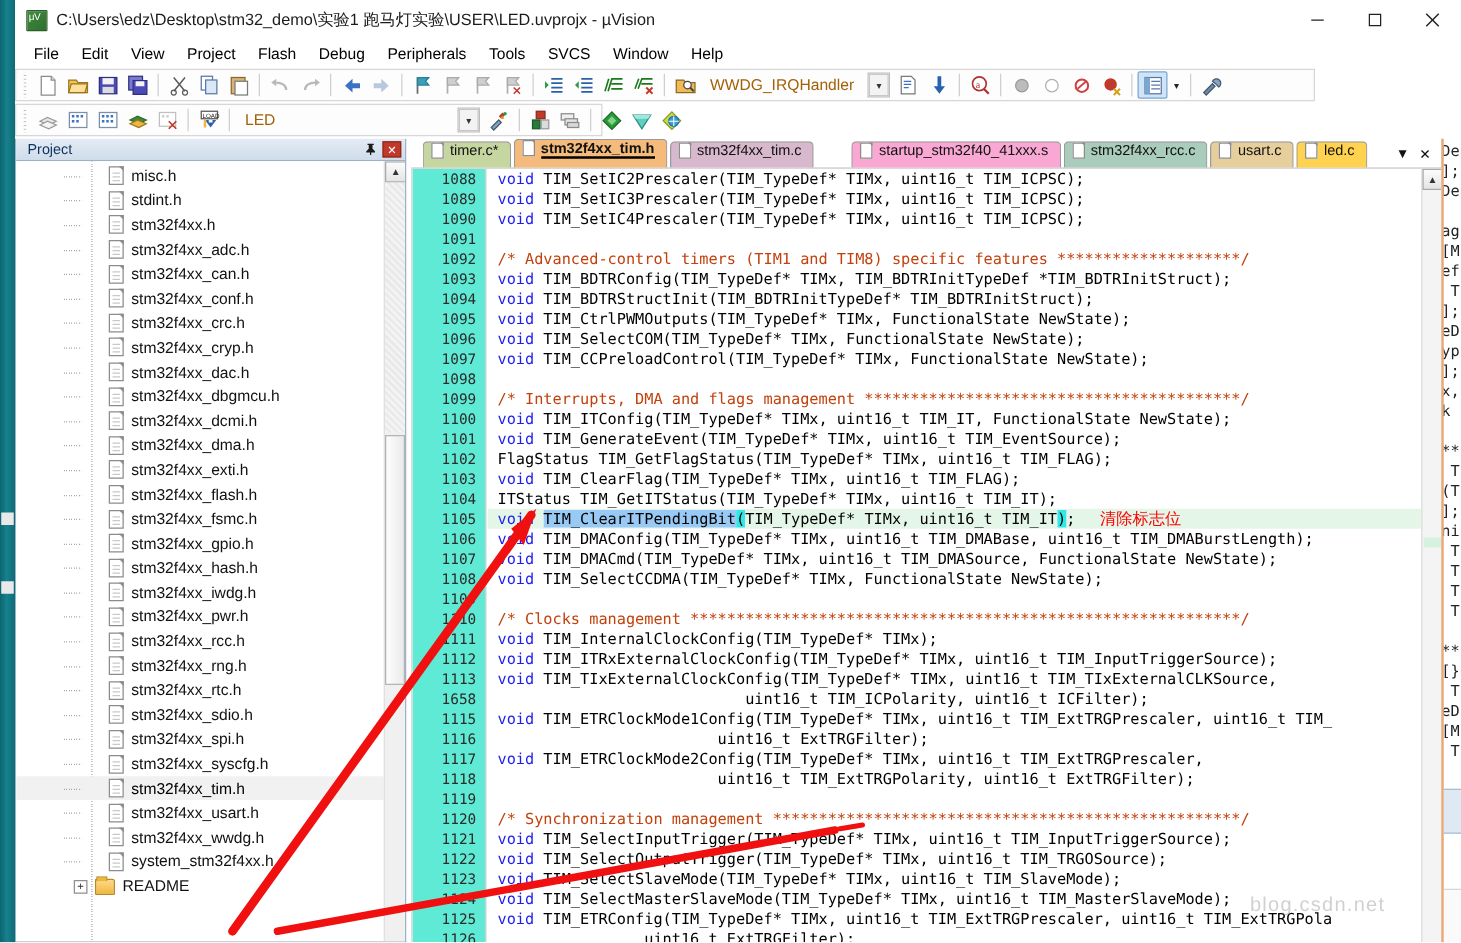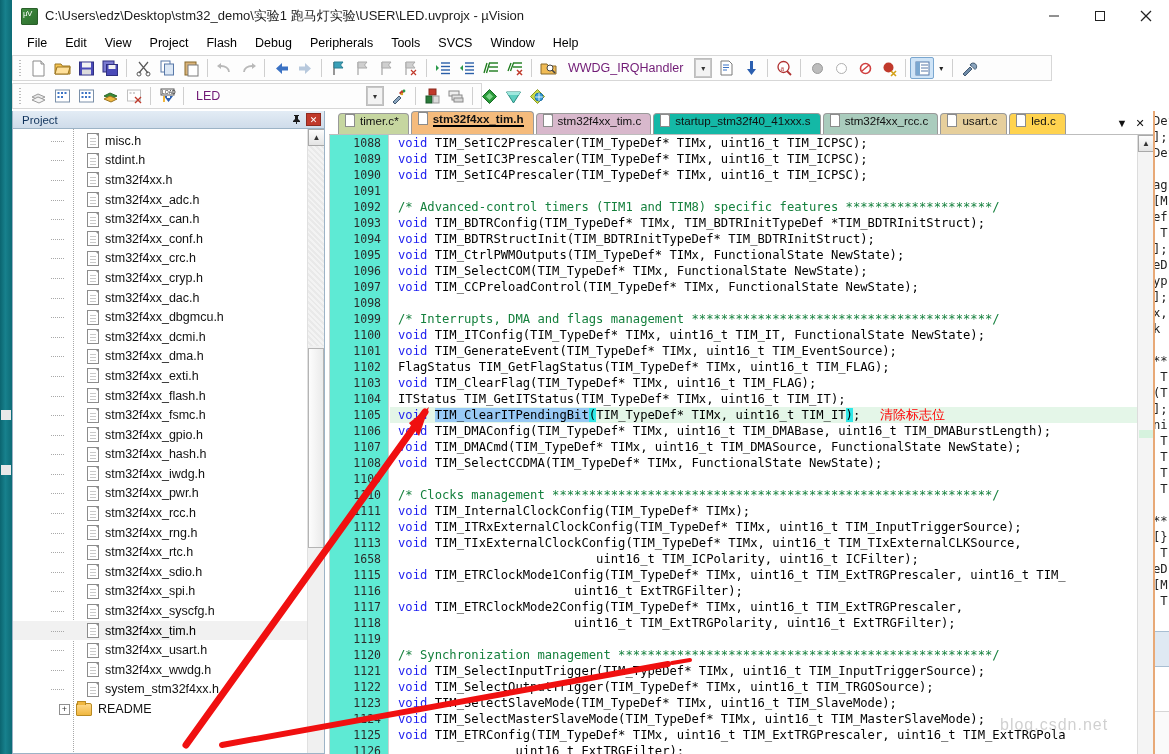--- a/index.html
+++ b/index.html
@@ -94,21 +94,21 @@
   .tb-sep { width: 1px; height: 18px; background: #cfcfcf; margin: 0 4px; flex: 0 0 auto; }
   .tb-combo {
     height: 20px; border: 1px solid #bdbdbd; background: #fff;
     display: flex; align-items: center; font-size: 12px; color: #111;
     padding: 0 4px; margin: 0 3px; flex: 0 0 auto;
   }
   .tb-combo .cb-arrow {
     width: 16px; height: 18px; border: 1px solid #c7c7c7; background: #f3f3f3;
     display: flex; align-items: center; justify-content: center; font-size: 8px; color: #333;
   }
-  .tb-text { font-size: 12.5px; color: #701a75; padding: 0 8px; white-space: nowrap; }
+  .tb-text { font-size: 12.5px; color: #a16207; padding: 0 8px; white-space: nowrap; }
 
   
   .project-panel {
     position: absolute; left: 12px; top: 111px; width: 313px; height: 643px;
     background: #ffffff; border: 1px solid #9cb3c6; border-top: none;
   }
   .pp-header {
     height: 18px; background: linear-gradient(to bottom,#e3ecf5,#cfdcea);
     border-bottom: 1px solid #9cb3c6;
     display: flex; align-items: center; padding: 0 3px;
@@ -237,21 +237,21 @@
     font-family: "DejaVu Sans Mono", monospace; font-size: 11.5px; color: #2b2b2b;
   }
   .codelines {
     position: absolute; left: 60px; top: 0; right: 0; bottom: 0;
     font-family: "DejaVu Sans Mono", monospace; font-size: 12.2px;
     white-space: pre; overflow: hidden;
   }
   .cl { height: 16px; line-height: 16px; padding-left: 8px; position: relative; }
   .cl.hl { background: #e4f6e8; }
   .kw { color: #1d1df0; }
-  .cm { color: #15803d; }
+  .cm { color: #c2410c; }
   .pl { color: #000000; }
   .sel { background: #99caf5; color: #000; }
   .selb { background: #30e8e8; color: #000; }
   .zh-note { color: #ff0000; font-family: "DejaVu Sans", sans-serif; font-size: 13px; }
 
   .code-vscroll {
     position: absolute; right: 0; top: 0; width: 16px; bottom: 0;
     background: #f4f4f4; border-left: 1px solid #dcdcdc;
   }
   .code-vscroll .sb-arrow { width: 16px; }
@@ -862,21 +862,21 @@
           <span class="tab-label">timer.c*</span>
         </div>
         <div class="tab active" style="background: rgb(245, 187, 124);">
           <span class="tab-icon"></span>
           <span class="tab-label">stm32f4xx_tim.h</span>
         </div>
         <div class="tab" style="background: rgb(216, 184, 204);">
           <span class="tab-icon"></span>
           <span class="tab-label">stm32f4xx_tim.c</span>
         </div>
-        <div class="tab" style="background: #14b8a6;">
+        <div class="tab" style="background: #f9a8d4; margin-left: 28px;">
           <span class="tab-icon"></span>
           <span class="tab-label">startup_stm32f40_41xxx.s</span>
         </div>
         <div class="tab" style="background: rgb(170, 204, 189);">
           <span class="tab-icon"></span>
           <span class="tab-label">stm32f4xx_rcc.c</span>
         </div>
         <div class="tab" style="background: rgb(230, 207, 156);">
           <span class="tab-icon"></span>
           <span class="tab-label">usart.c</span>

